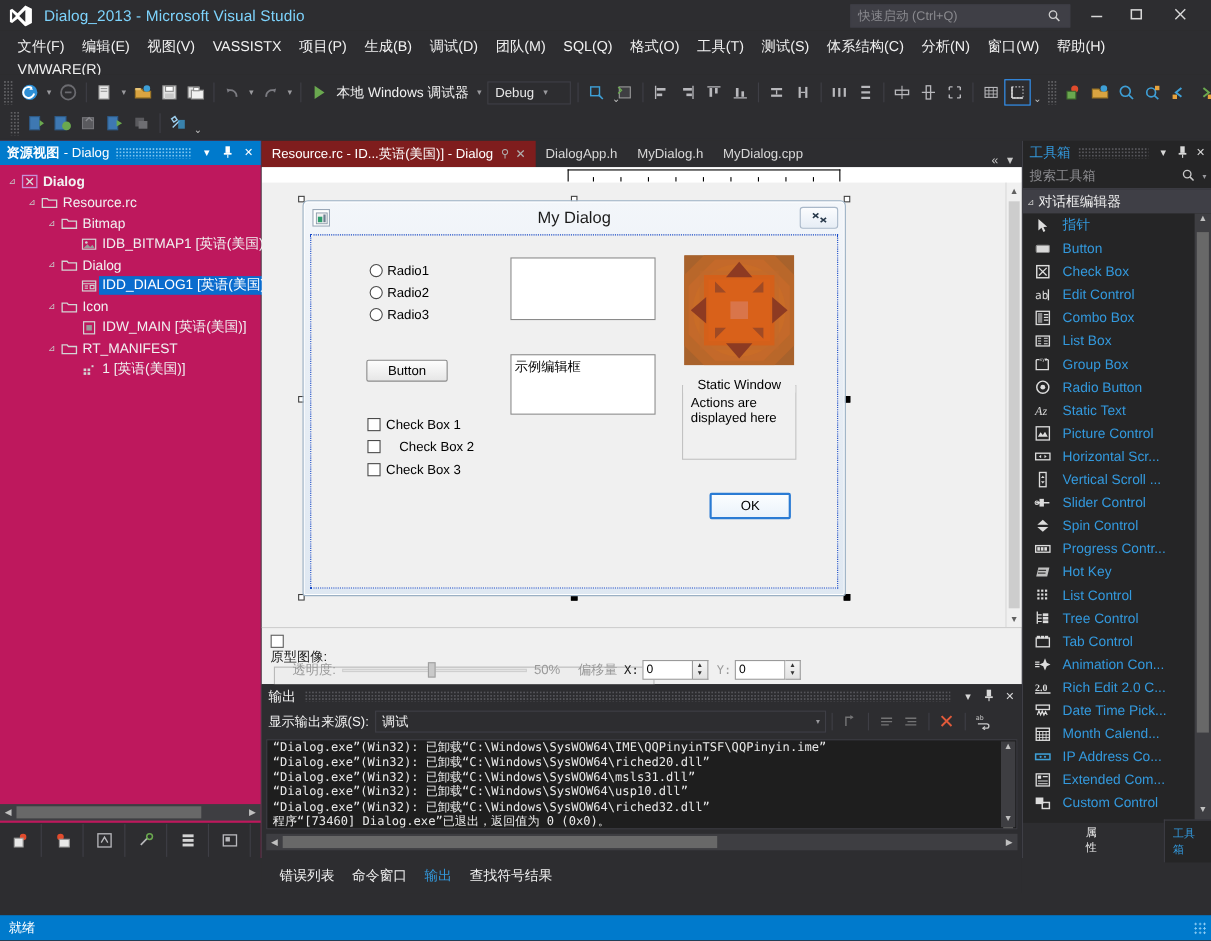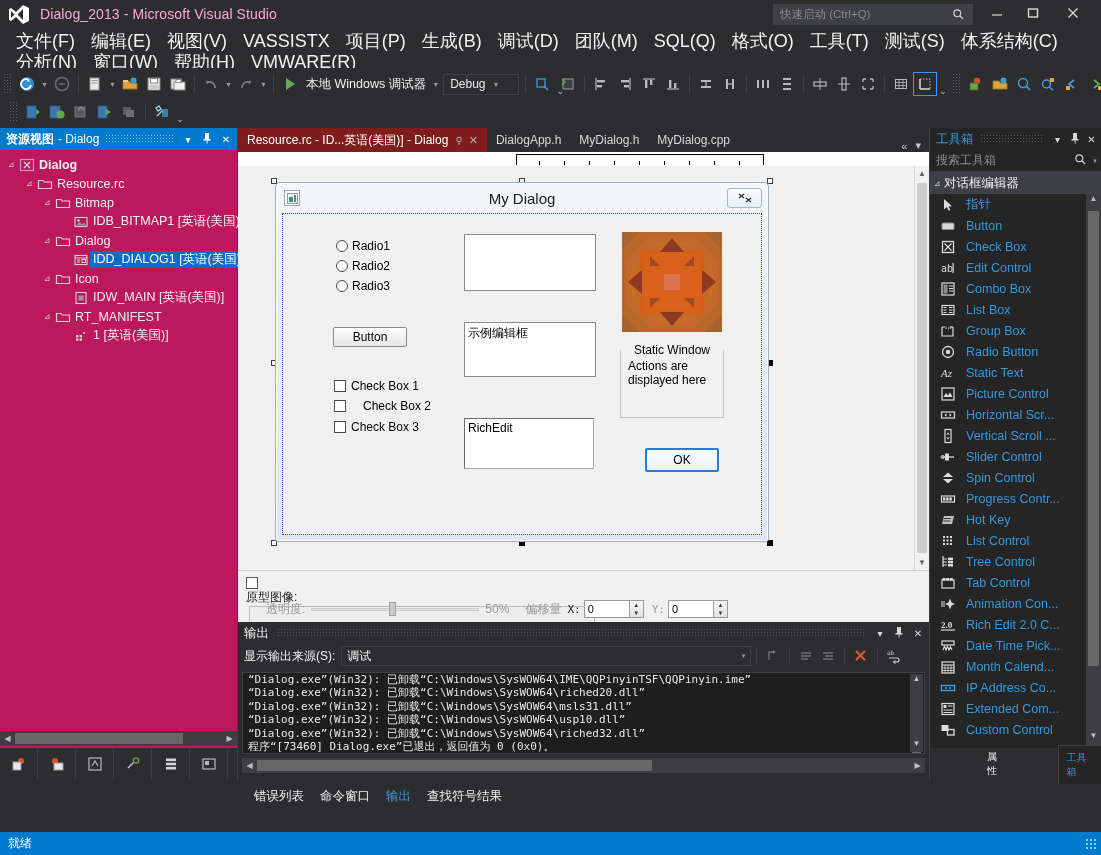--- a/index.html
+++ b/index.html
@@ -16,21 +16,21 @@
   #app { position: relative; width: 1101px; height: 855px; }
 
   
   .titlebar {
     position: absolute; left:0; top:0; width:1101px; height:28px;
     background:#2d2d30; display:flex; align-items:center;
   }
   .vs-logo { margin-left:8px; width:22px; height:20px; position:relative; }
   .vs-logo svg { display:block; }
   .title-text {
-    margin-left:10px; font-size:14px; color:#f9a8d4; letter-spacing:.1px;
+    margin-left:10px; font-size:14px; color:#7dd3fc; letter-spacing:.1px;
   }
   .quicklaunch {
     position:absolute; right:128px; top:4px; width:200px; height:21px;
     background:#3f3f46; border:1px solid #3f3f46; display:flex; align-items:center;
   }
   .quicklaunch span { color:#8a8a8f; font-size:11.5px; padding-left:6px; flex:1; }
   .ql-icon { width:20px; text-align:center; color:#c8c8c8; font-size:12px; }
   .wbtn {
     position:absolute; top:2px; width:32px; height:22px;
     display:flex; align-items:center; justify-content:center;
@@ -40,21 +40,21 @@
   .wbtn.max { right:52px; }
   .wbtn.close { right:12px; }
 
   
   .menubar {
     position:absolute; left:0; top:28px; width:1101px; height:40px;
     background:#2d2d30; padding-left:8px; padding-top:3px;
   }
   .menu-row { display:flex; flex-wrap:wrap; }
   .menu-item {
-    font-size:18px; color:#f1f1f1; padding:2px 8px; line-height:17px;
+    font-size:13px; color:#f1f1f1; padding:2px 8px; line-height:17px;
     white-space:nowrap;
   }
 
   
   .toolbar {
     position:absolute; left:0; top:68px; width:1101px; height:58px;
     background:#2d2d30;
   }
   .tb-row { position:absolute; left:0; display:flex; align-items:center; height:28px; }
   .tb-row.r1 { top:2px; }
@@ -983,23 +983,20 @@
             </div>
 
             <div class="d-edit" style="left:181px; top:20px; width:132px; height:57px;">
               <span></span>
             </div>
 
             <div class="d-edit" style="left:181px; top:108px; width:132px; height:55px;">
               <span>示例编辑框</span>
             </div>
 
-            <div class="d-edit sunken" style="left:181px; top:204px; width:130px; height:51px;">
-              <span>RichEdit</span>
-            </div>
 
             <div class="d-pic" style="left:339px; top:18px; width:100px; height:100px;">
               <svg width="100" height="100" viewBox="0 0 100 100" style="display:block;">
                 <rect width="100" height="100" fill="#9a5a2a"></rect>
                 <polygon points="0,0 100,0 100,100 0,100" fill="#a8622c"></polygon>
                 <polygon points="18,0 82,0 100,18 100,82 82,100 18,100 0,82 0,18" fill="#b9672a"></polygon>
                 <polygon points="28,4 72,4 96,28 96,72 72,96 28,96 4,72 4,28" fill="#c4692a"></polygon>
                 <circle cx="50" cy="50" r="42" fill="#c96c27"></circle>
                 <rect x="14" y="14" width="72" height="72" fill="#c06a2c" opacity=".55"></rect>
                 <rect x="18" y="18" width="64" height="64" fill="#d4601a"></rect>

